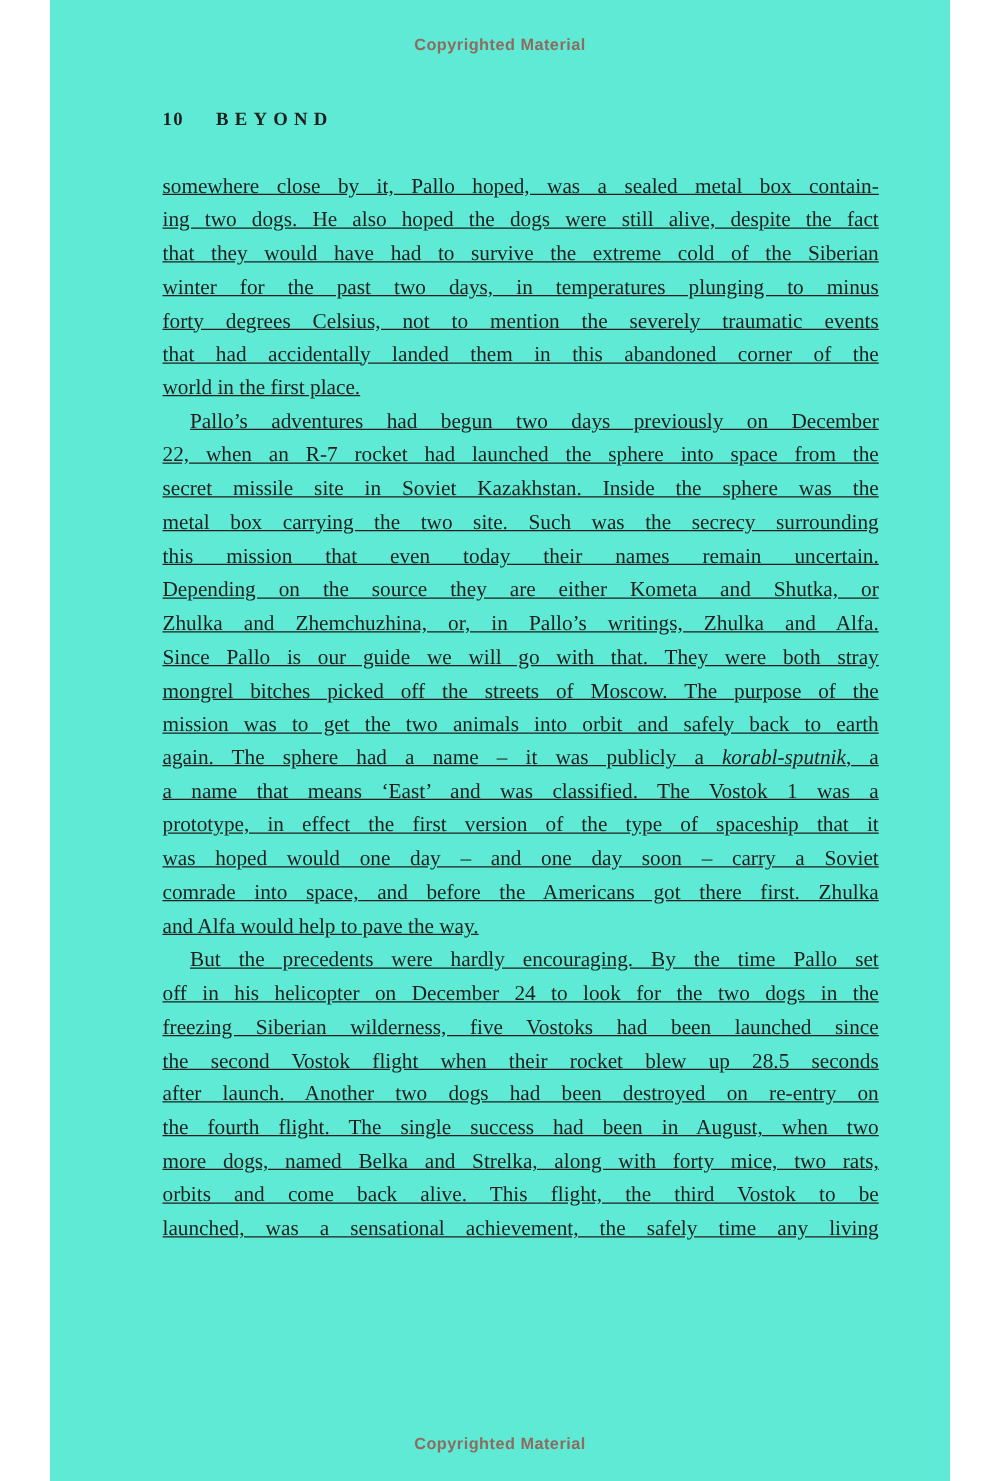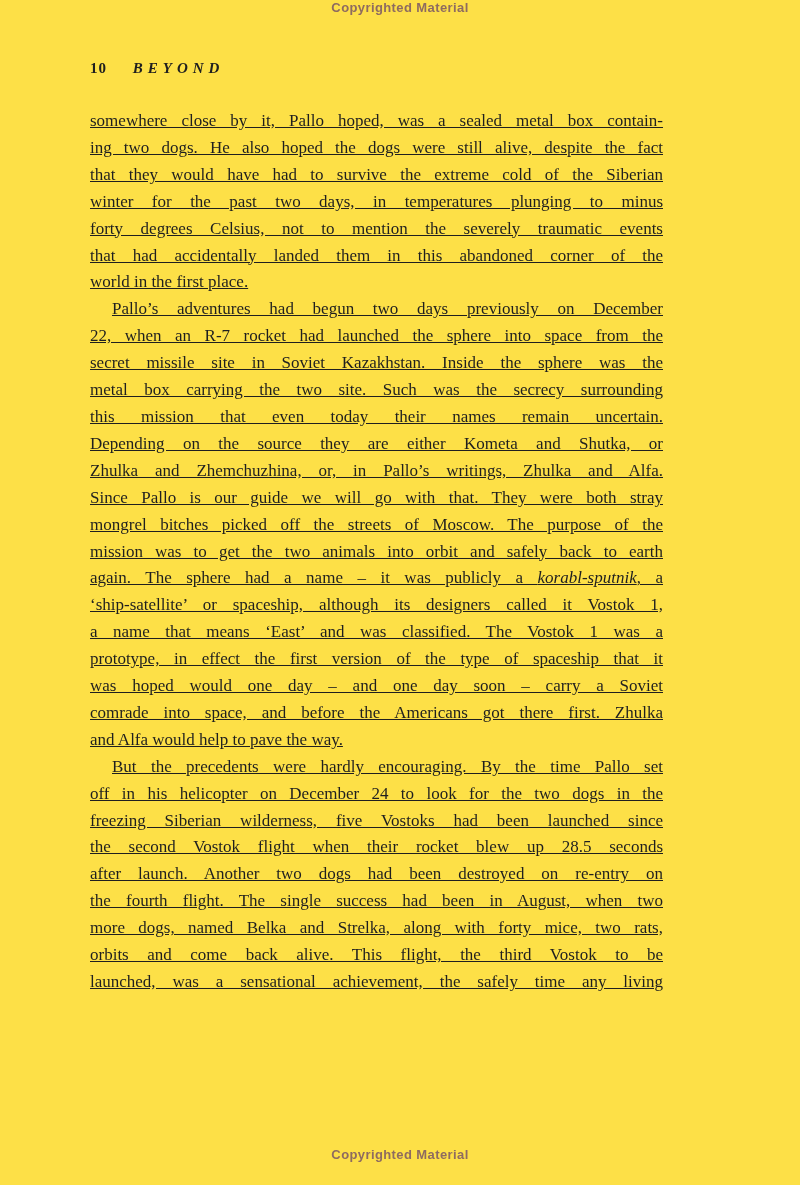--- a/index.html
+++ b/index.html
@@ -2,25 +2,26 @@
 <html><head>
 <meta charset="utf-8">
 <style>
   html, body {
     margin: 0;
     padding: 0;
     background: #ffffff;
   }
   .page {
     position: relative;
-    width: 800px;
+    width: 720px;
     height: 1185px;
     margin: 0 auto;
-    background: #fde047;
+    background: #5eead4;
     box-sizing: border-box;
+    padding-top: 28px;
     overflow: hidden;
     font-family: "Liberation Serif", "DejaVu Serif", serif;
     color: #1f1f1f;
   }
   .notice {
     text-align: center;
     font-family: "Liberation Sans", "DejaVu Sans", sans-serif;
     font-size: 13px;
     font-weight: bold;
     letter-spacing: 0.4px;
@@ -39,21 +40,20 @@
     font-weight: bold;
     color: #1f1f1f;
     line-height: 18px;
   }
   .page-number {
     letter-spacing: 1px;
   }
   .running-header {
     margin-left: 22px;
     letter-spacing: 5px;
-    font-style: italic;
   }
   .body-text {
     margin: 31px 0 0 90px;
     width: 573px;
     font-size: 17px;
     line-height: 26.9px;
     text-decoration: underline;
   }
   .paragraph {
     margin: 0;
@@ -102,21 +102,20 @@
         <div class="line">22, when an R-7 rocket had launched the sphere into space from the</div>
         <div class="line">secret missile site in Soviet Kazakhstan. Inside the sphere was the</div>
         <div class="line">metal box carrying the two site. Such was the secrecy surrounding</div>
         <div class="line">this mission that even today their names remain uncertain.</div>
         <div class="line">Depending on the source they are either Kometa and Shutka, or</div>
         <div class="line">Zhulka and Zhemchuzhina, or, in Pallo’s writings, Zhulka and Alfa.</div>
         <div class="line">Since Pallo is our guide we will go with that. They were both stray</div>
         <div class="line">mongrel bitches picked off the streets of Moscow. The purpose of the</div>
         <div class="line">mission was to get the two animals into orbit and safely back to earth</div>
         <div class="line"><span>again. The sphere had a name – it was publicly a </span><span class="italic">korabl-sputnik</span><span>, a</span></div>
-        <div class="line">‘ship-satellite’ or spaceship, although its designers called it Vostok 1,</div>
         <div class="line">a name that means ‘East’ and was classified. The Vostok 1 was a</div>
         <div class="line">prototype, in effect the first version of the type of spaceship that it</div>
         <div class="line">was hoped would one day – and one day soon – carry a Soviet</div>
         <div class="line">comrade into space, and before the Americans got there first. Zhulka</div>
         <div class="line last">and Alfa would help to pave the way.</div>
       </div>
       <div class="paragraph">
         <div class="line indent">But the precedents were hardly encouraging. By the time Pallo set</div>
         <div class="line">off in his helicopter on December 24 to look for the two dogs in the</div>
         <div class="line">freezing Siberian wilderness, five Vostoks had been launched since</div>

